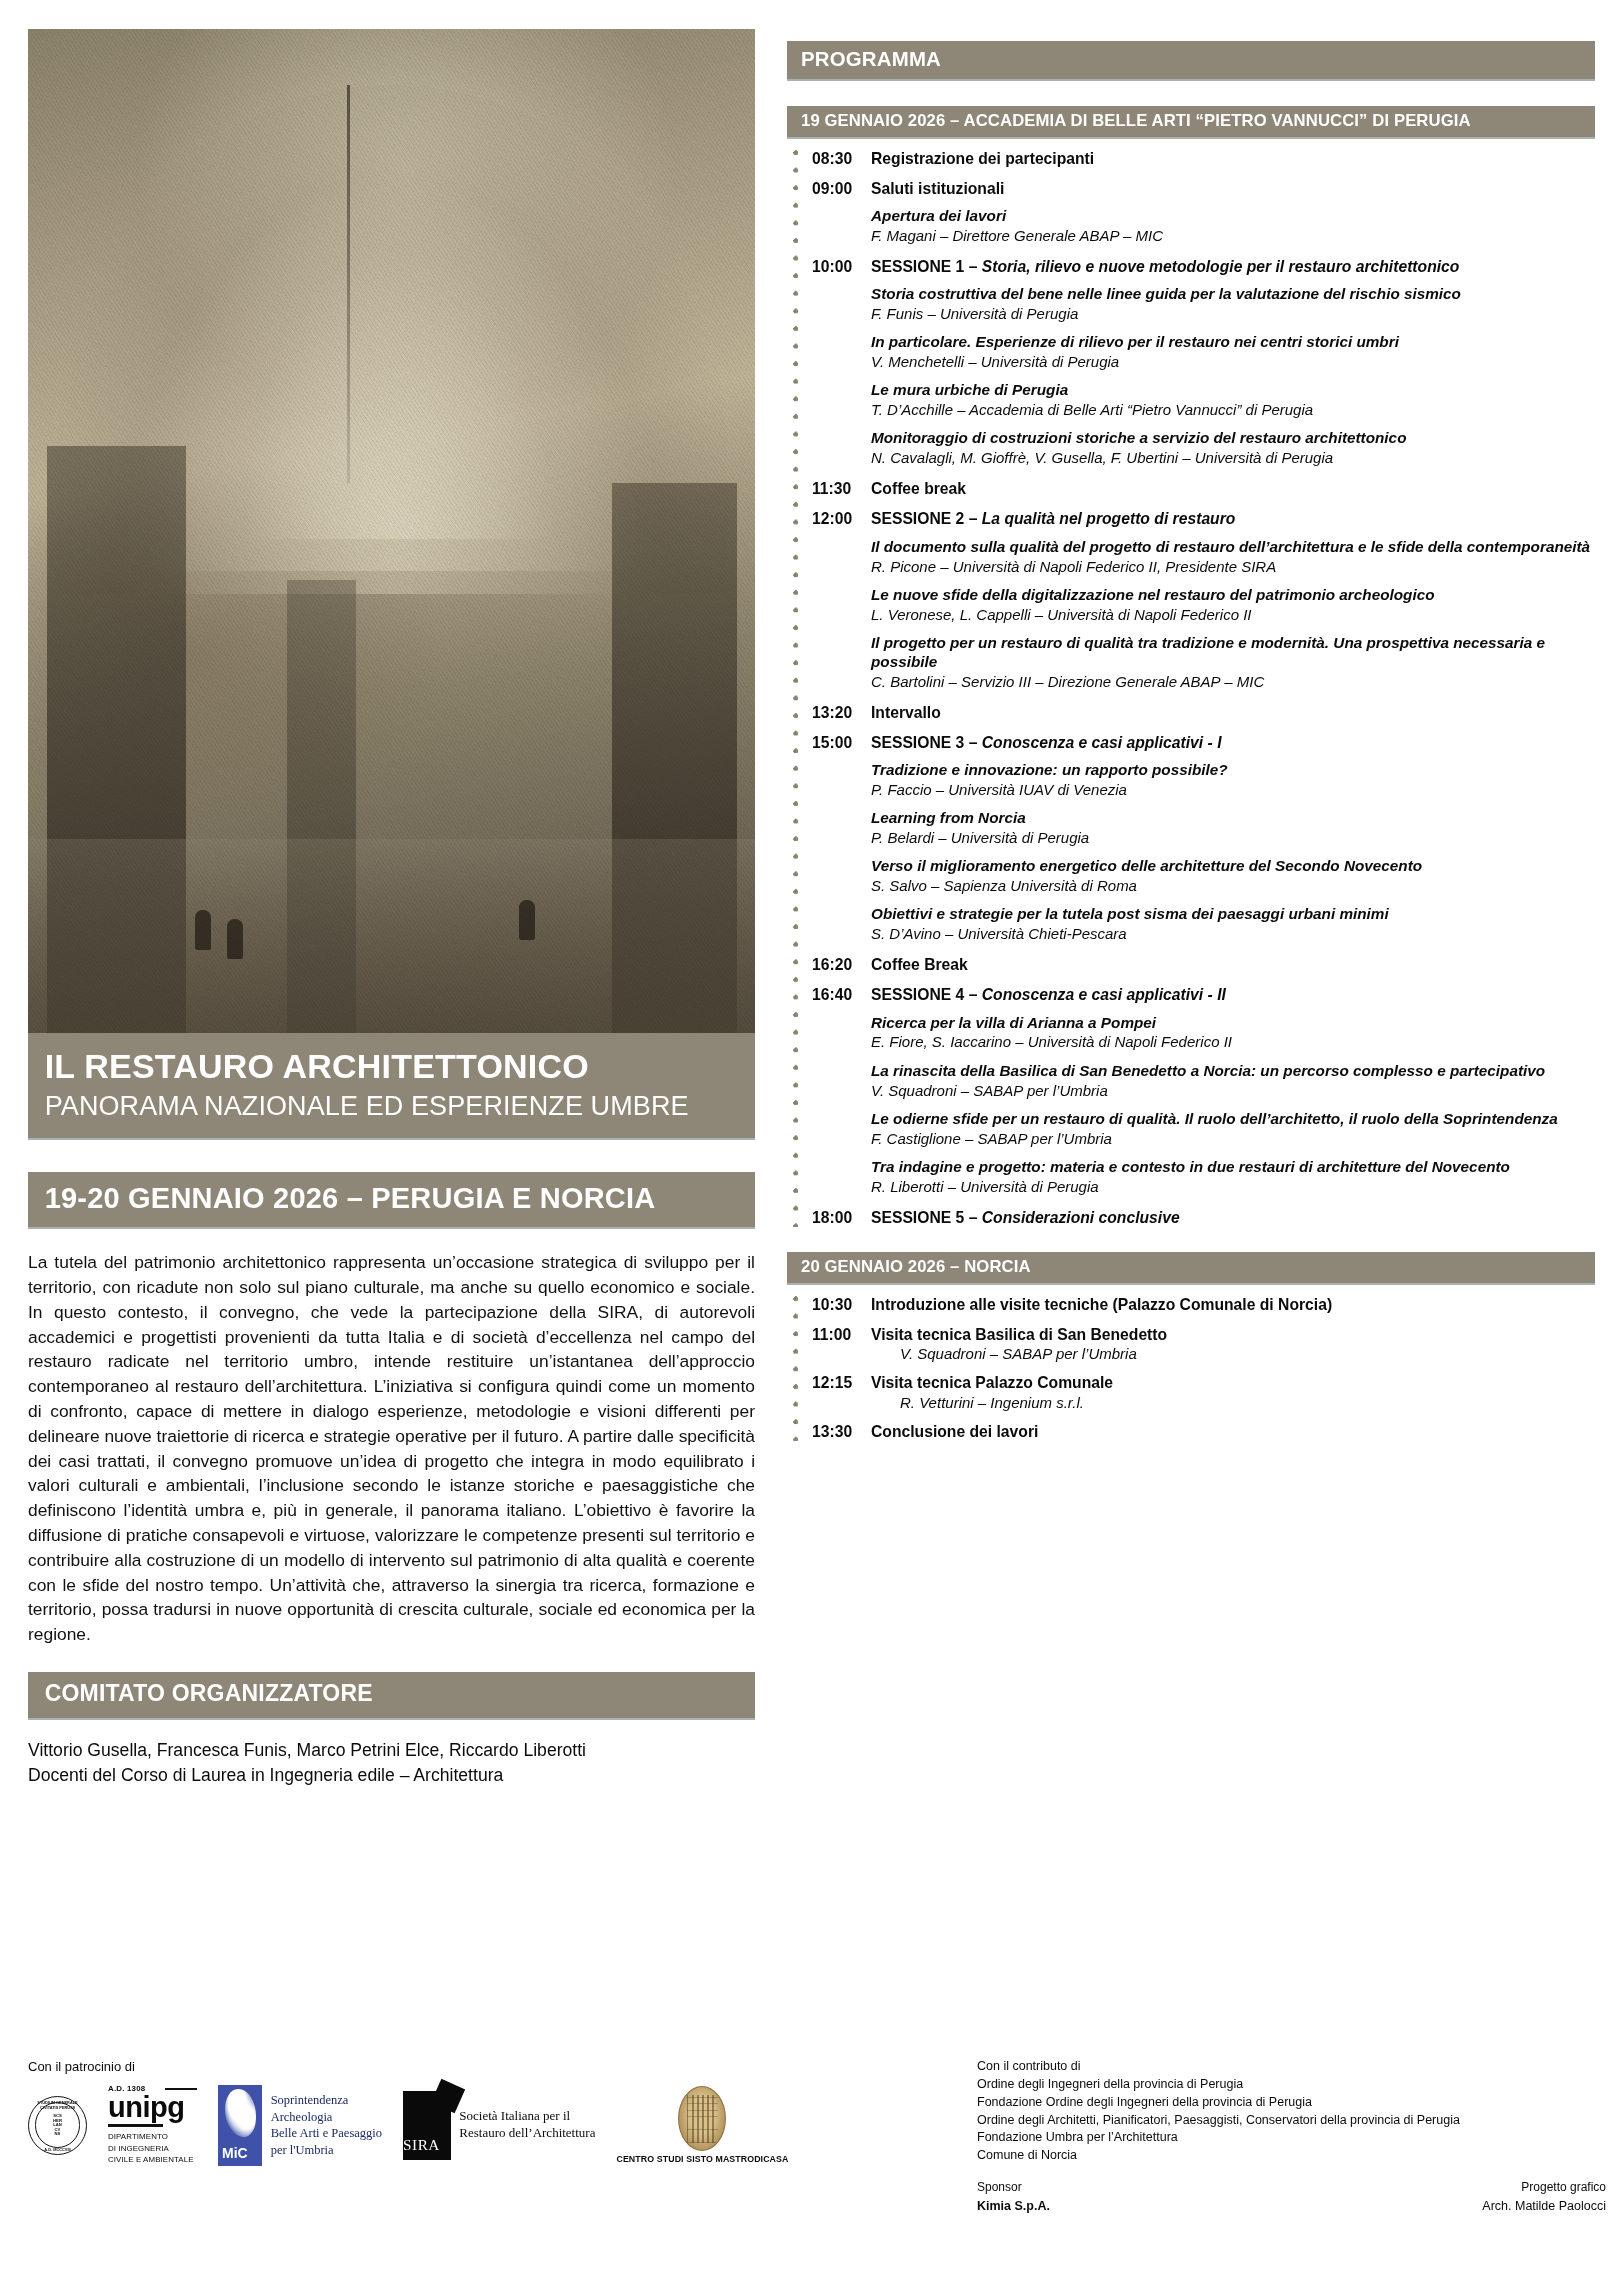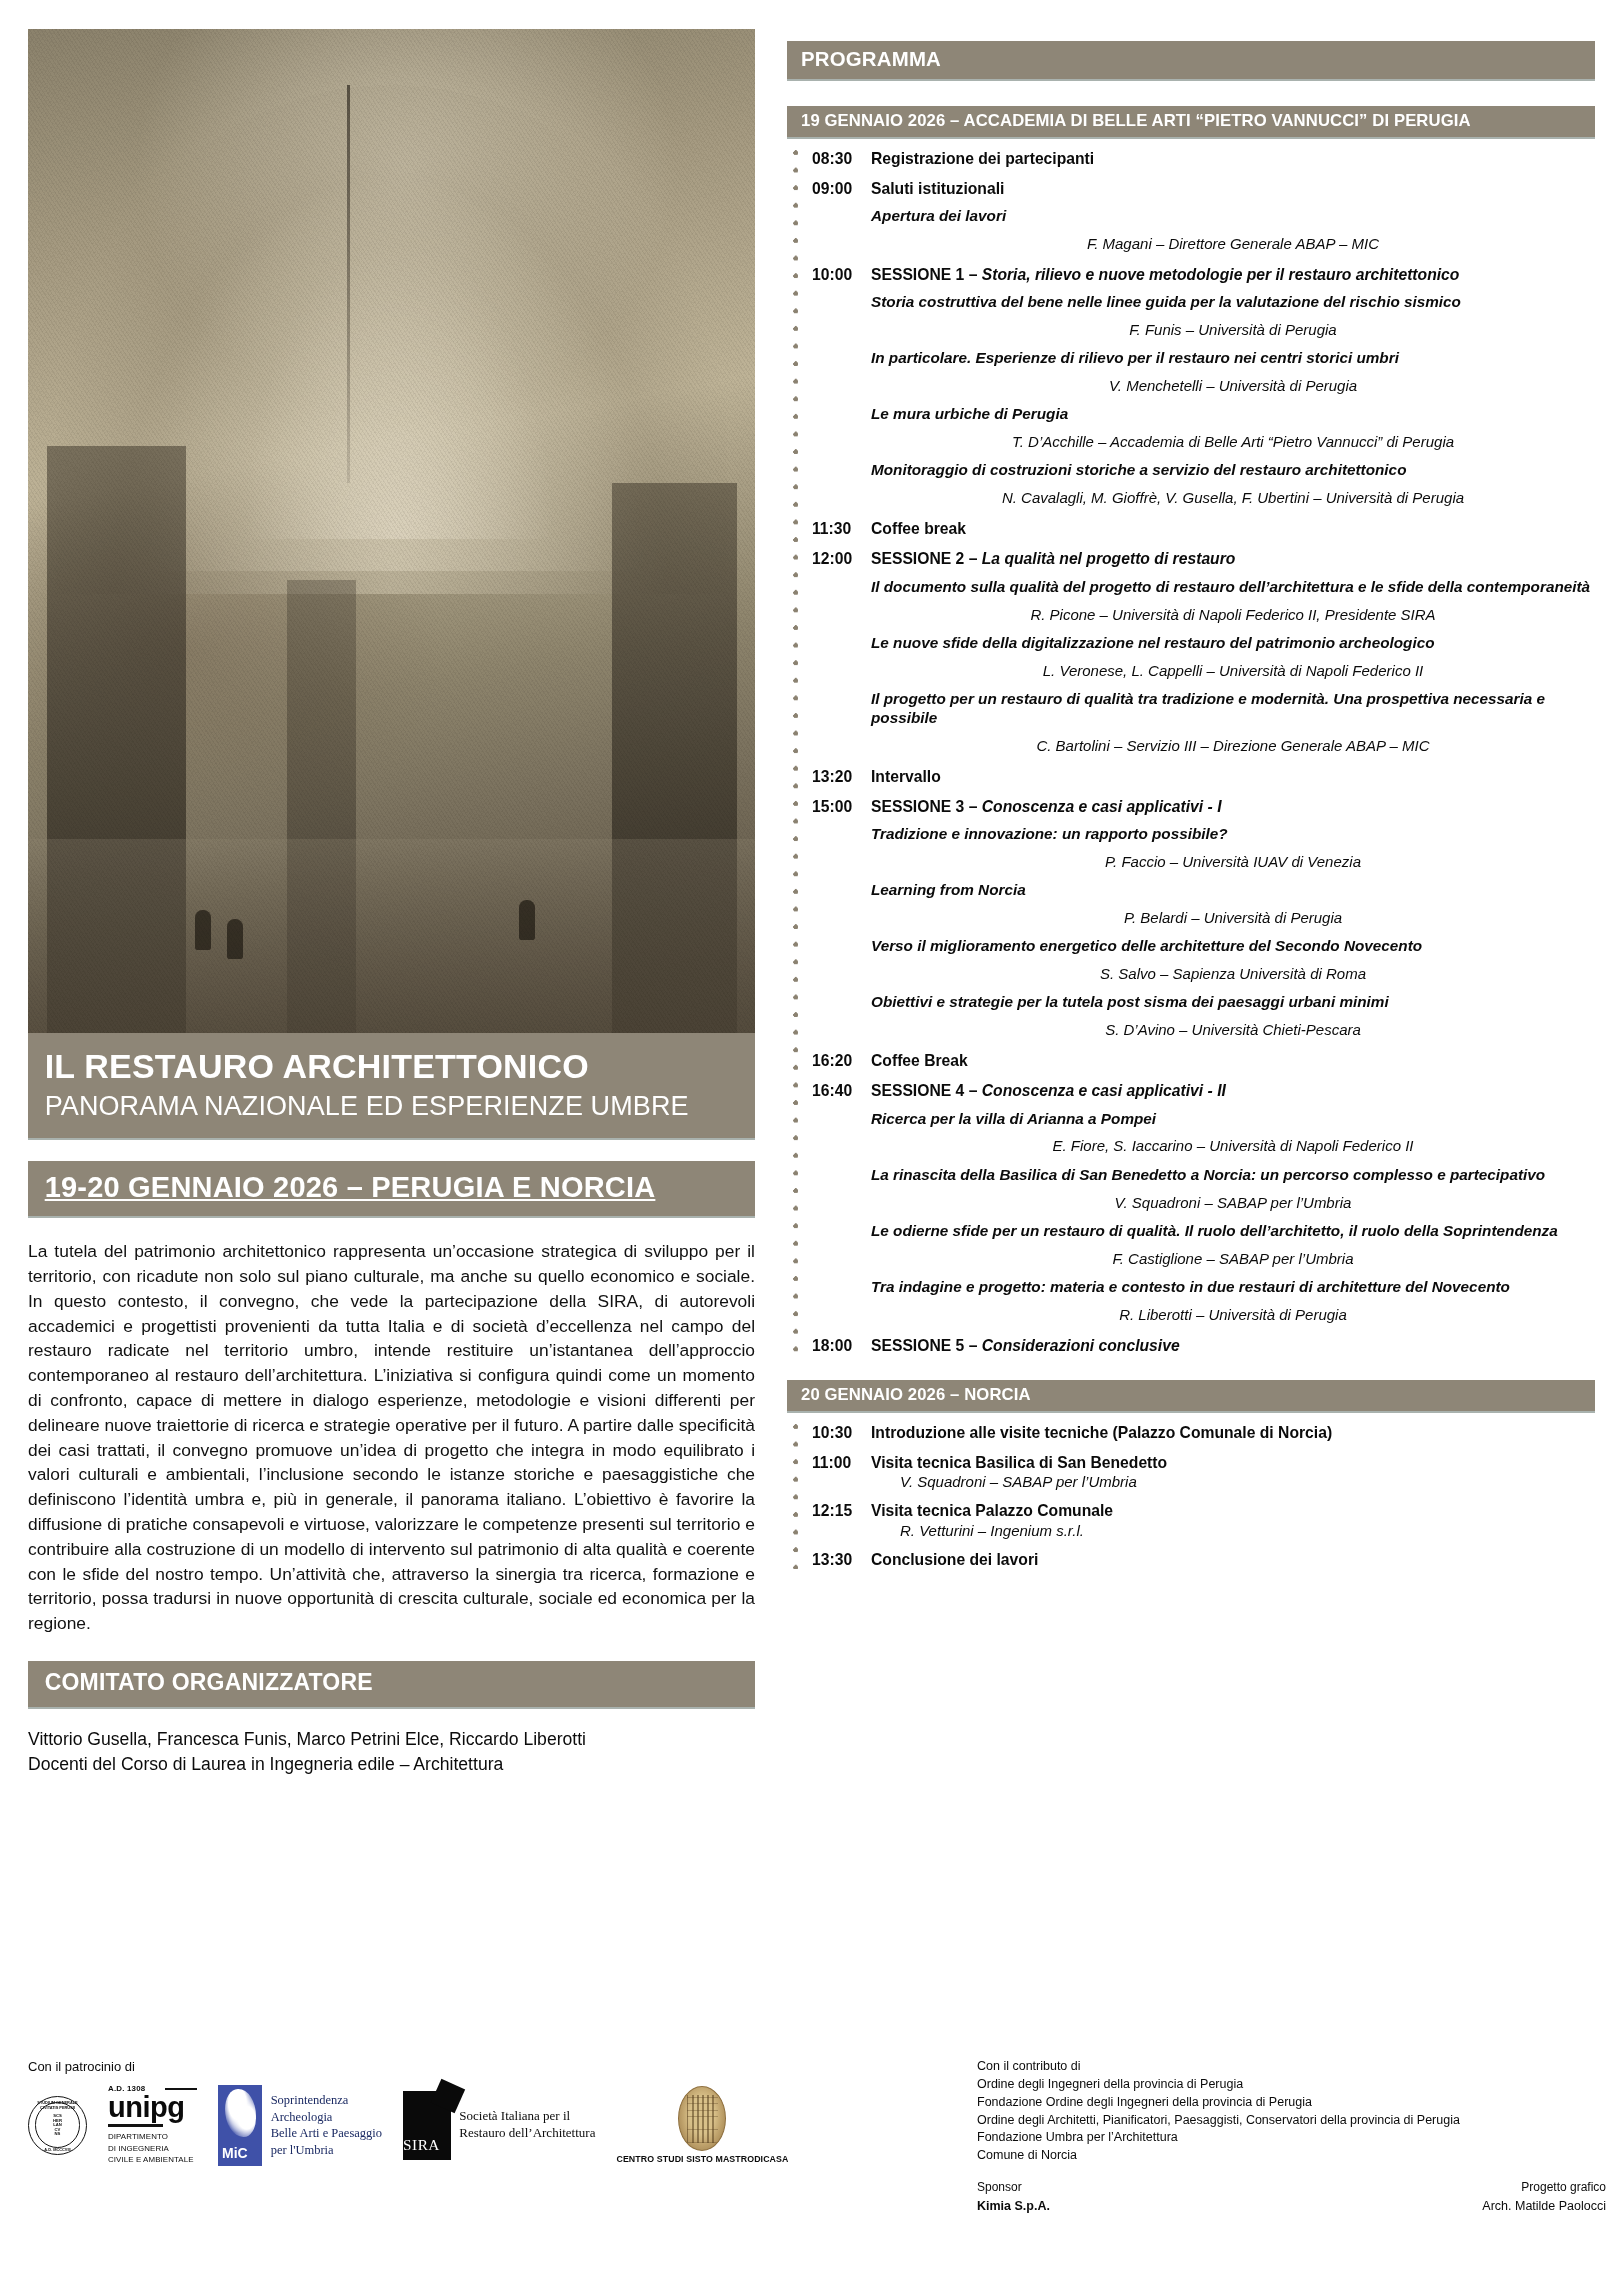--- a/index.html
+++ b/index.html
@@ -66,21 +66,21 @@
     color: #ffffff;
     display:flex; align-items:center;
   }
   .bar-title { padding: 14px 16.7px 15.7px 16.7px; }
   .t-main {
     font-size: 34px; font-weight: 700; line-height: 1.13;
     letter-spacing: 0.2px; white-space: pre-line;
   }
   .t-sub { font-size: 27px; font-weight: 400; line-height:1.2; margin-top: 4.6px; letter-spacing:0.1px; }
 
-  .datebar { margin-top: 21px; padding: 10.2px 16.7px 12px 16.7px; text-decoration: underline; }
+  .datebar { margin-top: 32px; padding: 10.2px 16.7px 12px 16.7px; }
   .datebar .txt { font-size: 29px; font-weight: 700; letter-spacing: 0.2px; }
 
   .blurb {
     margin-top: 21px; width: 727px;
     font-size: 17.4px; line-height: 1.425; text-align: justify; color:#111;
   }
 
   .combar { margin-top: 25px; padding: 8.3px 16.7px 10.2px 16.7px; }
   .combar .txt { font-size: 23px; font-weight: 700; letter-spacing:0.2px; }
 
@@ -103,21 +103,21 @@
   }
 
   .evt { display: flex; align-items: baseline; margin-top: 2.8px; }
   .evt .time { width: 59px; flex: 0 0 59px; font-size: 15.7px; font-weight: 700; }
   .evt .label { font-size: 15.7px; font-weight: 700; }
   .evt .label em { font-style: italic; font-weight: 700; }
   .evt.pad { margin-top: 12px; }
 
   .talk { margin-left: 59px; margin-top: 9.3px; }
   .talk .ttl { font-size: 15.3px; font-weight: 700; font-style: italic; line-height: 1.24; }
-  .talk .aut { font-size: 15px; font-style: italic; line-height: 1.26; margin-top: 9px; text-align: center; }
+  .talk .aut { font-size: 15px; font-style: italic; line-height: 1.26; margin-top: 1px; }
   .nested-aut { margin-left: 88px; font-size: 15px; font-style: italic; margin-top: 1.9px; }
 
   
   .footer { position:absolute; left:0; top: 2050px; width: 1623px; height: 245px; }
   .foot-left { position:absolute; left: 28px; top: 9.3px; width: 926px; }
   .foot-label { font-size: 13px; }
   .logo-row { display:flex; align-items:center; gap: 21px; margin-top: 10.2px; }
 
   .seal { width: 59px; height: 59px; border-radius: 50%;
           border: 1.9px solid #111; position: relative; flex: 0 0 auto;

